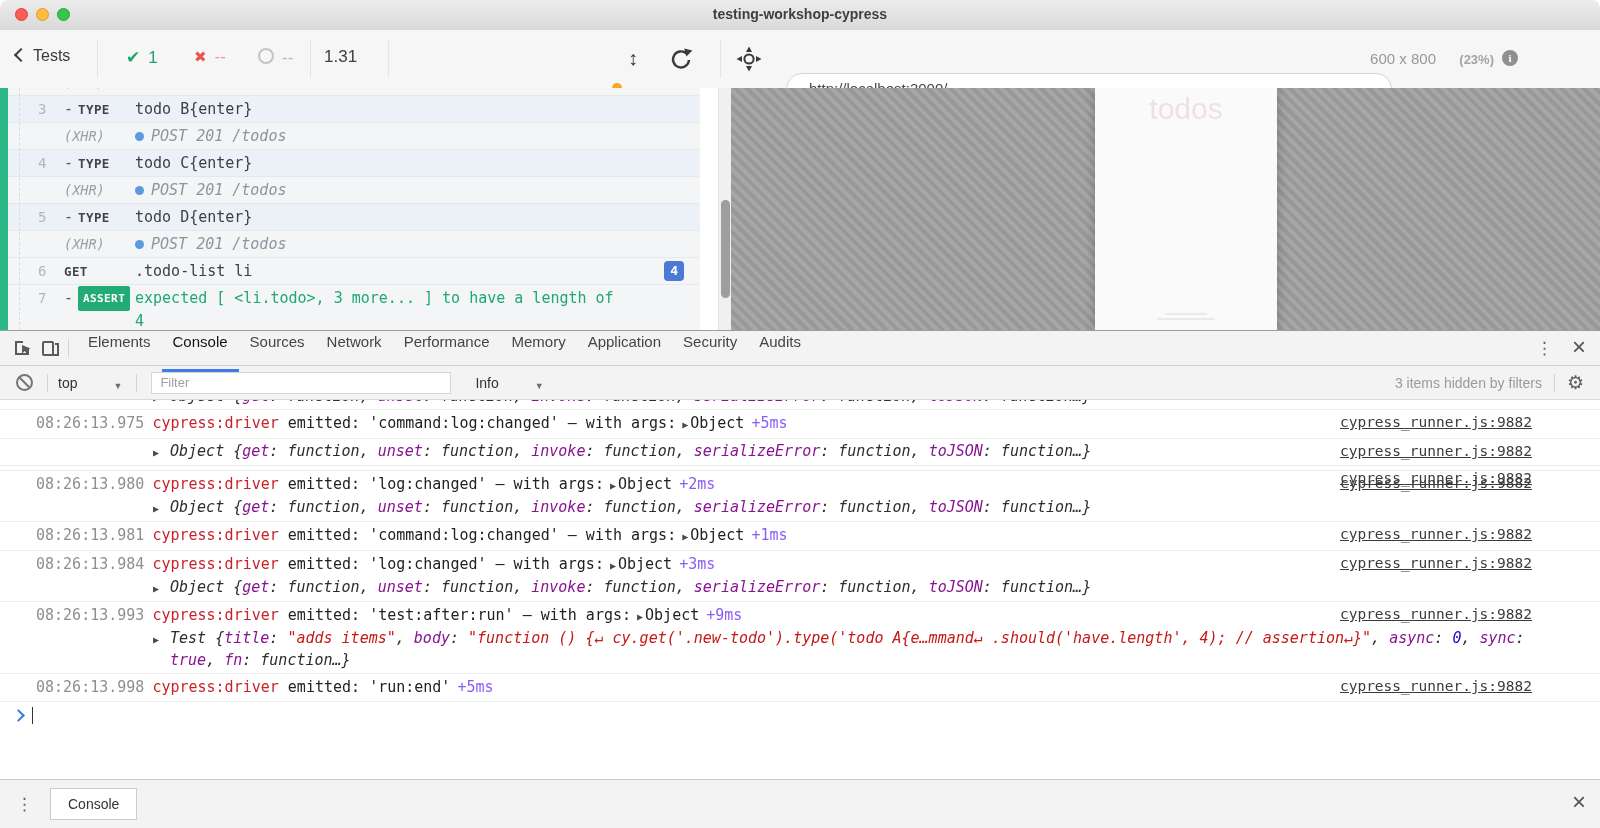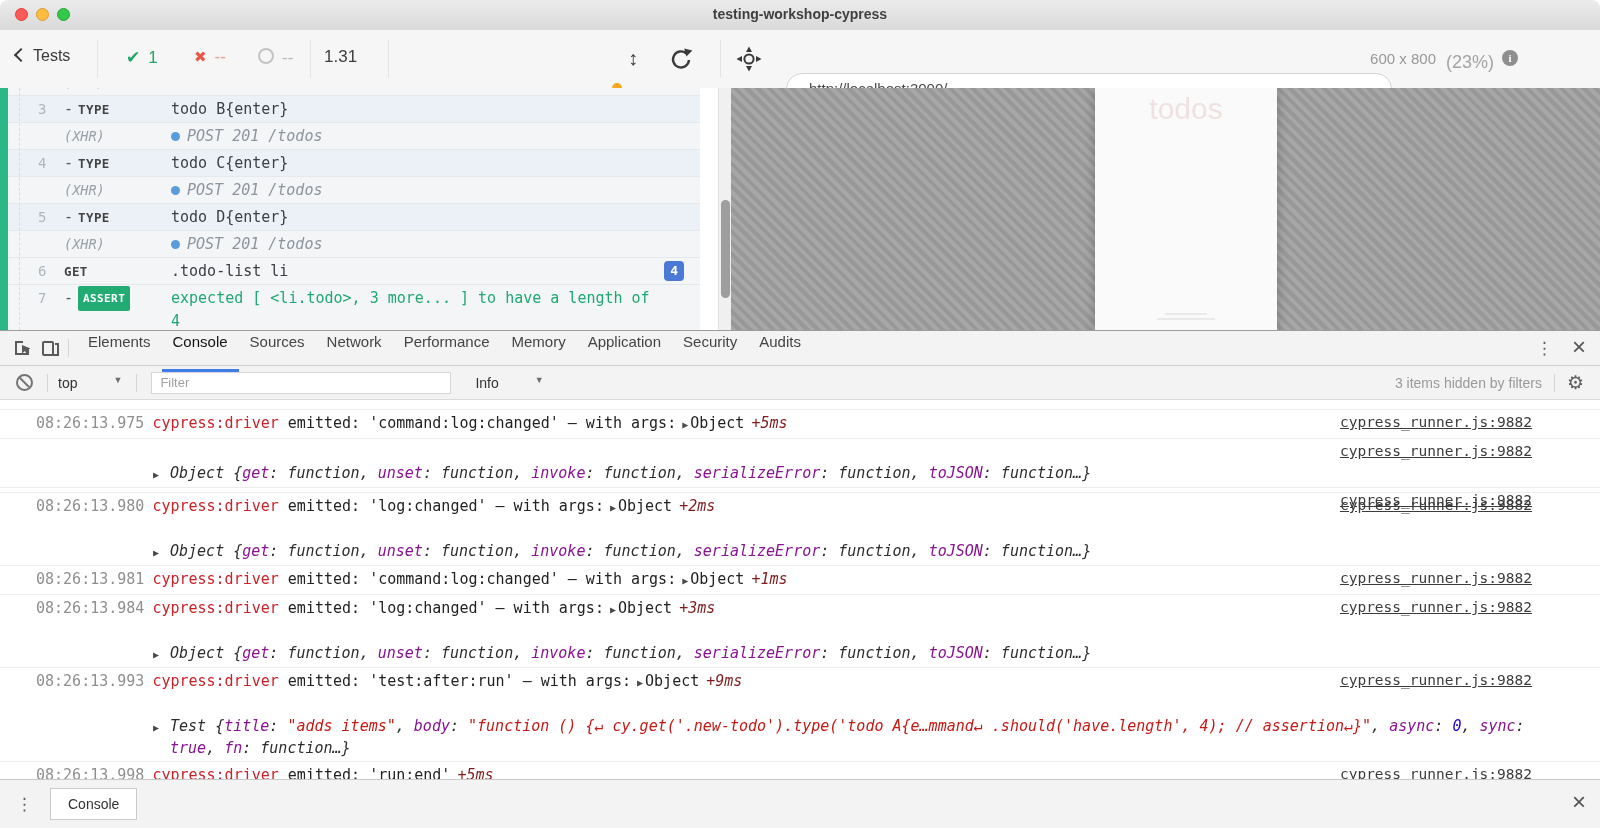--- a/index.html
+++ b/index.html
@@ -31,21 +31,21 @@
     margin-right:8px;position:relative;top:1px;}
   .st-dur{left:324px;color:#404040;}
   .rec-dot{position:absolute;left:612px;top:53px;width:10px;height:10px;border-radius:50%;background:#f6a821;}
   .ud-arrow{position:absolute;left:628px;top:17px;font-size:20px;color:#3c3c3c;}
   .refresh-btn{position:absolute;left:668px;top:16px;cursor:pointer;}
   .cross-btn{position:absolute;left:736px;top:16px;cursor:pointer;}
   .url-pill{position:absolute;left:786px;top:43px;width:606px;height:32px;background:#fff;
     border:1px solid #d4d4d4;border-radius:17px;box-sizing:border-box;font-size:15px;color:#4a4a4a;
     line-height:30px;padding-left:22px;}
   .vp-size{position:absolute;right:164px;top:20px;font-size:15px;color:#989898;}
-  .vp-scale{position:absolute;right:106px;top:22px;font-size:18px;color:#a4a4a4;}
+  .vp-scale{position:absolute;right:106px;top:22px;font-size:13px;color:#a4a4a4;font-weight:bold;}
   .info-ic{position:absolute;right:82px;top:20px;width:16px;height:16px;border-radius:50%;
     background:#8f8f8f;color:#fff;font-size:11px;font-weight:bold;text-align:center;line-height:16px;
     font-family:"Liberation Serif",serif;}
   
   .cmd-pane{position:absolute;left:0;top:88px;width:718px;height:242px;background:#fff;overflow:hidden;}
   .green-bar{position:absolute;left:0;top:0;bottom:0;width:8px;background:#2bb886;}
   .indent-line{position:absolute;left:19px;top:0;bottom:0;border-left:1px dashed #d8dce2;}
   .cmd-rows{position:absolute;left:8px;top:0;width:692px;
     font-family:"DejaVu Sans Mono","Liberation Mono",monospace;}
   .cmd-clip{height:8px;overflow:hidden;}
@@ -55,21 +55,21 @@
   .cmd-row.xhr,.cmd-row.get{background:#f3f5f7;}
   .cmd-row.assert{background:#f3f5f7;height:46px;line-height:23px;padding-top:2px;border-bottom:none;}
   .cmd-num{position:absolute;left:30px;color:#aeb6bf;font-size:14px;}
   .cmd-labelwrap{position:absolute;left:56px;color:#3f3f3f;}
   .cmd-dash{margin-right:5px;color:#555;}
   .cmd-label{font-size:12.5px;font-weight:bold;letter-spacing:.4px;color:#444;}
   .xhr .cmd-labelwrap{color:#9aa1a9;font-style:italic;font-size:13.5px;font-weight:normal;}
   .xhr .cmd-label{font-weight:normal;font-size:13.5px;letter-spacing:0;color:#9aa1a9;}
   .assert-badge{display:inline-block;background:#22ab72;color:#fff;font-size:11px;font-weight:bold;
     border-radius:2px;padding:1px 5px;letter-spacing:.4px;position:relative;top:-1px;}
-  .cmd-text{position:absolute;left:127px;color:#3b3e42;margin-left:36px;}
+  .cmd-text{position:absolute;left:127px;color:#3b3e42;}
   .xhr .cmd-text{color:#8d949d;font-style:italic;}
   .xhr-dot{display:inline-block;width:9px;height:9px;border-radius:50%;background:#5a9bdc;margin-right:7px;}
   .assert .cmd-text{color:#1fa873;width:488px;white-space:normal;}
   .cmd-badge{position:absolute;right:16px;top:3px;height:20px;line-height:20px;background:#4b79d6;
     color:#fff;font-size:13px;font-weight:bold;border-radius:4px;padding:0 6px;}
   .pane-scroll{position:absolute;left:718px;top:88px;width:13px;height:242px;background:#f0f0f0;
     border-left:1px solid #e2e2e2;box-sizing:border-box;}
   .pane-thumb{position:absolute;left:2px;width:9px;top:112px;height:98px;background:#9e9e9e;border-radius:5px;}
   
   .aut-pane{position:absolute;left:731px;top:88px;right:0;height:242px;overflow:hidden;
@@ -95,44 +95,44 @@
   .dt-tab.active{color:#141414;border-bottom:3px solid #3f7ce8;}
   .dt-right{margin-left:auto;display:flex;align-items:center;}
   .kebab{font-size:17px;color:#5f5f5f;padding:0 12px;cursor:pointer;letter-spacing:1px;}
   .dt-close{font-size:24px;color:#555;padding:0 14px 2px 6px;cursor:pointer;}
   .dt-toolbar{height:33px;background:#f3f3f3;border-bottom:1px solid #dadada;display:flex;
     align-items:center;font-size:14px;color:#333;}
   .ic-ban{width:13px;height:13px;border:2px solid #757575;border-radius:50%;position:relative;
     margin-left:16px;cursor:pointer;}
   .ic-ban::after{content:'';position:absolute;left:-1px;top:5px;width:14px;height:2px;background:#757575;
     transform:rotate(45deg);}
-  .drop{display:flex;align-items:flex-start;cursor:pointer;}
+  .drop{display:flex;align-items:flex-end;cursor:pointer;}
   .drop .arr{font-size:9px;color:#6e6e6e;margin-left:36px;}
   .filter-input{width:300px;height:22px;border:1px solid #d6d6d6;font-size:13px;padding:0 8px;
     margin-left:14px;font-family:"Liberation Sans",sans-serif;color:#333;box-sizing:border-box;}
   .filter-input::placeholder{color:#a0a0a0;}
   .hid-note{color:#9a9a9a;font-size:14px;}
   .gear{font-size:19px;color:#5f5f5f;margin:0 16px 0 0;cursor:pointer;}
   
   .dt-log{font-family:"DejaVu Sans Mono","DejaVu Sans",monospace;font-size:15px;color:#242424;}
   .clip-entry{height:9px;overflow:hidden;border-bottom:1px solid #ececec;}
   .clip-entry .preview{transform:translateY(-14px);}
   .entry{border-bottom:1px solid #ececec;padding:2px 68px 2px 0;position:relative;}
   .entry-line{line-height:23px;padding-left:36px;white-space:nowrap;}
   .ts{color:#8f8f8f;margin-right:8px;}
   .ns{color:#cb2128;}
   .ev{color:#222;}
   .plain{color:#222;}
   .tri{font-size:10px;color:#4a4a4a;margin:0 2px 0 6px;cursor:pointer;}
   .objw{color:#222;}
-  .delta{color:#7f1d1d;margin-left:7px;font-style:italic;}
+  .delta{color:#8b5cf6;margin-left:7px;}
   .src-link{position:absolute;right:68px;top:4px;color:#3b3b3b;text-decoration:underline;
     font-size:14.5px;cursor:pointer;}
   .preview{line-height:21px;padding-left:170px;text-indent:-17px;font-style:italic;
-    white-space:normal;margin-top:22px;}
+    white-space:normal;}
   .preview .tri{display:inline-block;width:13px;font-style:normal;margin:0 4px 0 0;text-indent:0;}
   .sg-o{color:#2d2d2d;}
   .sg-k{color:#881391;}
   .sg-s{color:#c41a16;}
   .sg-n{color:#1c00cf;}
   .sg-b{color:#881391;}
   .prompt{height:26px;position:relative;padding-left:36px;}
   .prompt-chev{position:absolute;left:14px;top:9px;width:7px;height:7px;border-top:2px solid #2c7ce5;
     border-right:2px solid #2c7ce5;transform:rotate(45deg);}
   .caret{position:absolute;left:32px;top:5px;width:1px;height:17px;background:#333;}

